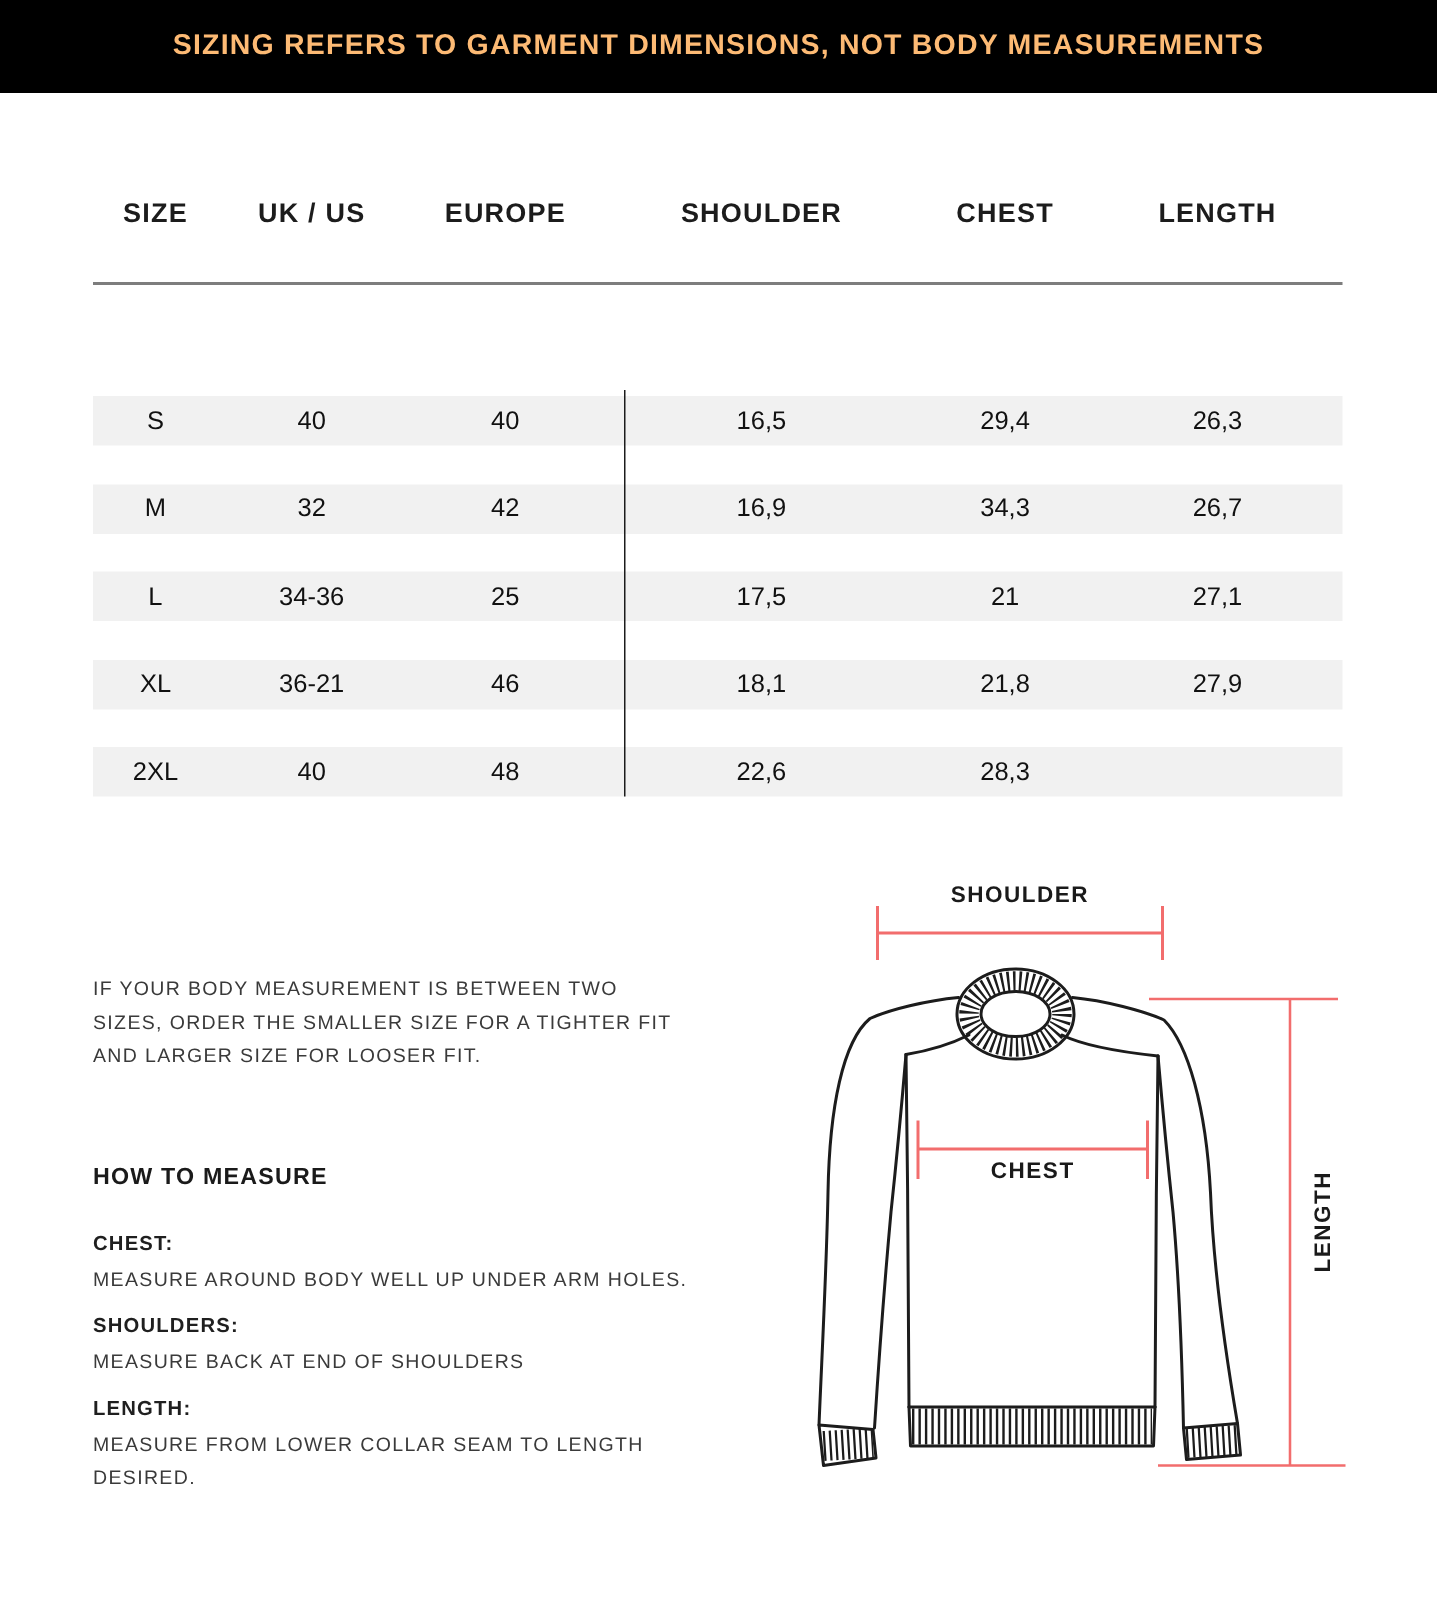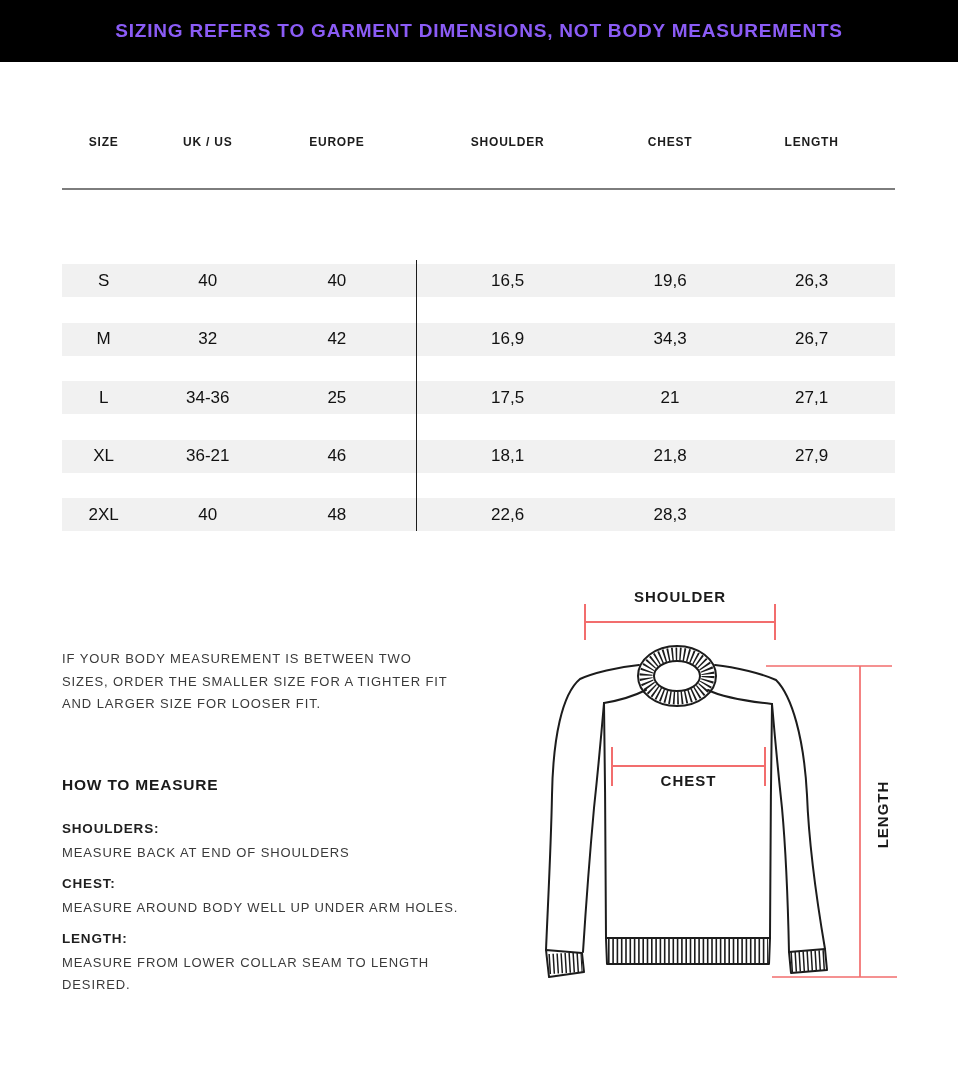--- a/index.html
+++ b/index.html
@@ -7,31 +7,31 @@
     position:relative; width:958px; height:1071px; background:#ffffff;
     font-family:"Liberation Sans", sans-serif; color:#1c1c1c; overflow:hidden;
   }
 
   
   .banner {
     position:absolute; left:0; top:0; width:958px; height:62px; background:#000000;
     display:flex; align-items:center; justify-content:center;
   }
   .banner-text {
-    color:#8b5cf6; font-size:19px; font-weight:bold; letter-spacing:0.8px;
+    color:#fdba74; font-size:19px; font-weight:bold; letter-spacing:0.8px;
   }
 
   
   .size-table { position:absolute; left:62px; top:118px; width:833px; height:420px; }
   .thead {
     display:grid; grid-template-columns:10% 15% 16% 25% 14% 20%;
     padding-top:14px;
   }
   .th {
-    text-align:center; font-weight:bold; font-size:12px; letter-spacing:0.8px; line-height:20px;
+    text-align:center; font-weight:bold; font-size:18px; letter-spacing:0.8px; line-height:20px;
   }
   .head-rule {
     position:absolute; left:0; top:70px; width:100%; height:2px; background:#7d7d7d;
   }
   .rows { position:absolute; left:0; top:146px; width:100%; }
   .trow {
     display:grid; grid-template-columns:10% 15% 16% 25% 14% 20%;
     height:33px; margin-bottom:25.5px; background:#f1f1f1; align-items:center;
   }
   .trow:last-child { margin-bottom:0;margin-top:12px; }
@@ -89,21 +89,21 @@
       <div class="th">LENGTH</div>
     </div>
     <div class="head-rule"></div>
 
     <div class="rows">
       <div class="trow">
         <div class="td">S</div>
         <div class="td">40</div>
         <div class="td">40</div>
         <div class="td">16,5</div>
-        <div class="td">19,6</div>
+        <div class="td">29,4</div>
         <div class="td">26,3</div>
       </div>
       <div class="trow">
         <div class="td">M</div>
         <div class="td">32</div>
         <div class="td">42</div>
         <div class="td">16,9</div>
         <div class="td">34,3</div>
         <div class="td">26,7</div>
       </div>
@@ -134,26 +134,26 @@
     <div class="col-divider"></div>
   </div>
 
   <div class="choosing-body">IF YOUR BODY MEASUREMENT IS BETWEEN TWO
 SIZES, ORDER THE SMALLER SIZE FOR A TIGHTER FIT
 AND LARGER SIZE FOR LOOSER FIT.</div>
 
   <div class="measure-section">
     <div class="sec-heading">HOW TO MEASURE</div>
     <div>
+      <div class="measure-item-label">CHEST:</div>
+      <div class="measure-item-text">MEASURE AROUND BODY WELL UP UNDER ARM HOLES.</div>
+    </div>
+    <div>
       <div class="measure-item-label">SHOULDERS:</div>
       <div class="measure-item-text">MEASURE BACK AT END OF SHOULDERS</div>
-    </div>
-    <div>
-      <div class="measure-item-label">CHEST:</div>
-      <div class="measure-item-text">MEASURE AROUND BODY WELL UP UNDER ARM HOLES.</div>
     </div>
     <div>
       <div class="measure-item-label">LENGTH:</div>
       <div class="measure-item-text">MEASURE FROM LOWER COLLAR SEAM TO LENGTH
 DESIRED.</div>
     </div>
   </div>
 
   <div class="diagram">
     <svg width="395" height="430" viewBox="0 0 395 430">

